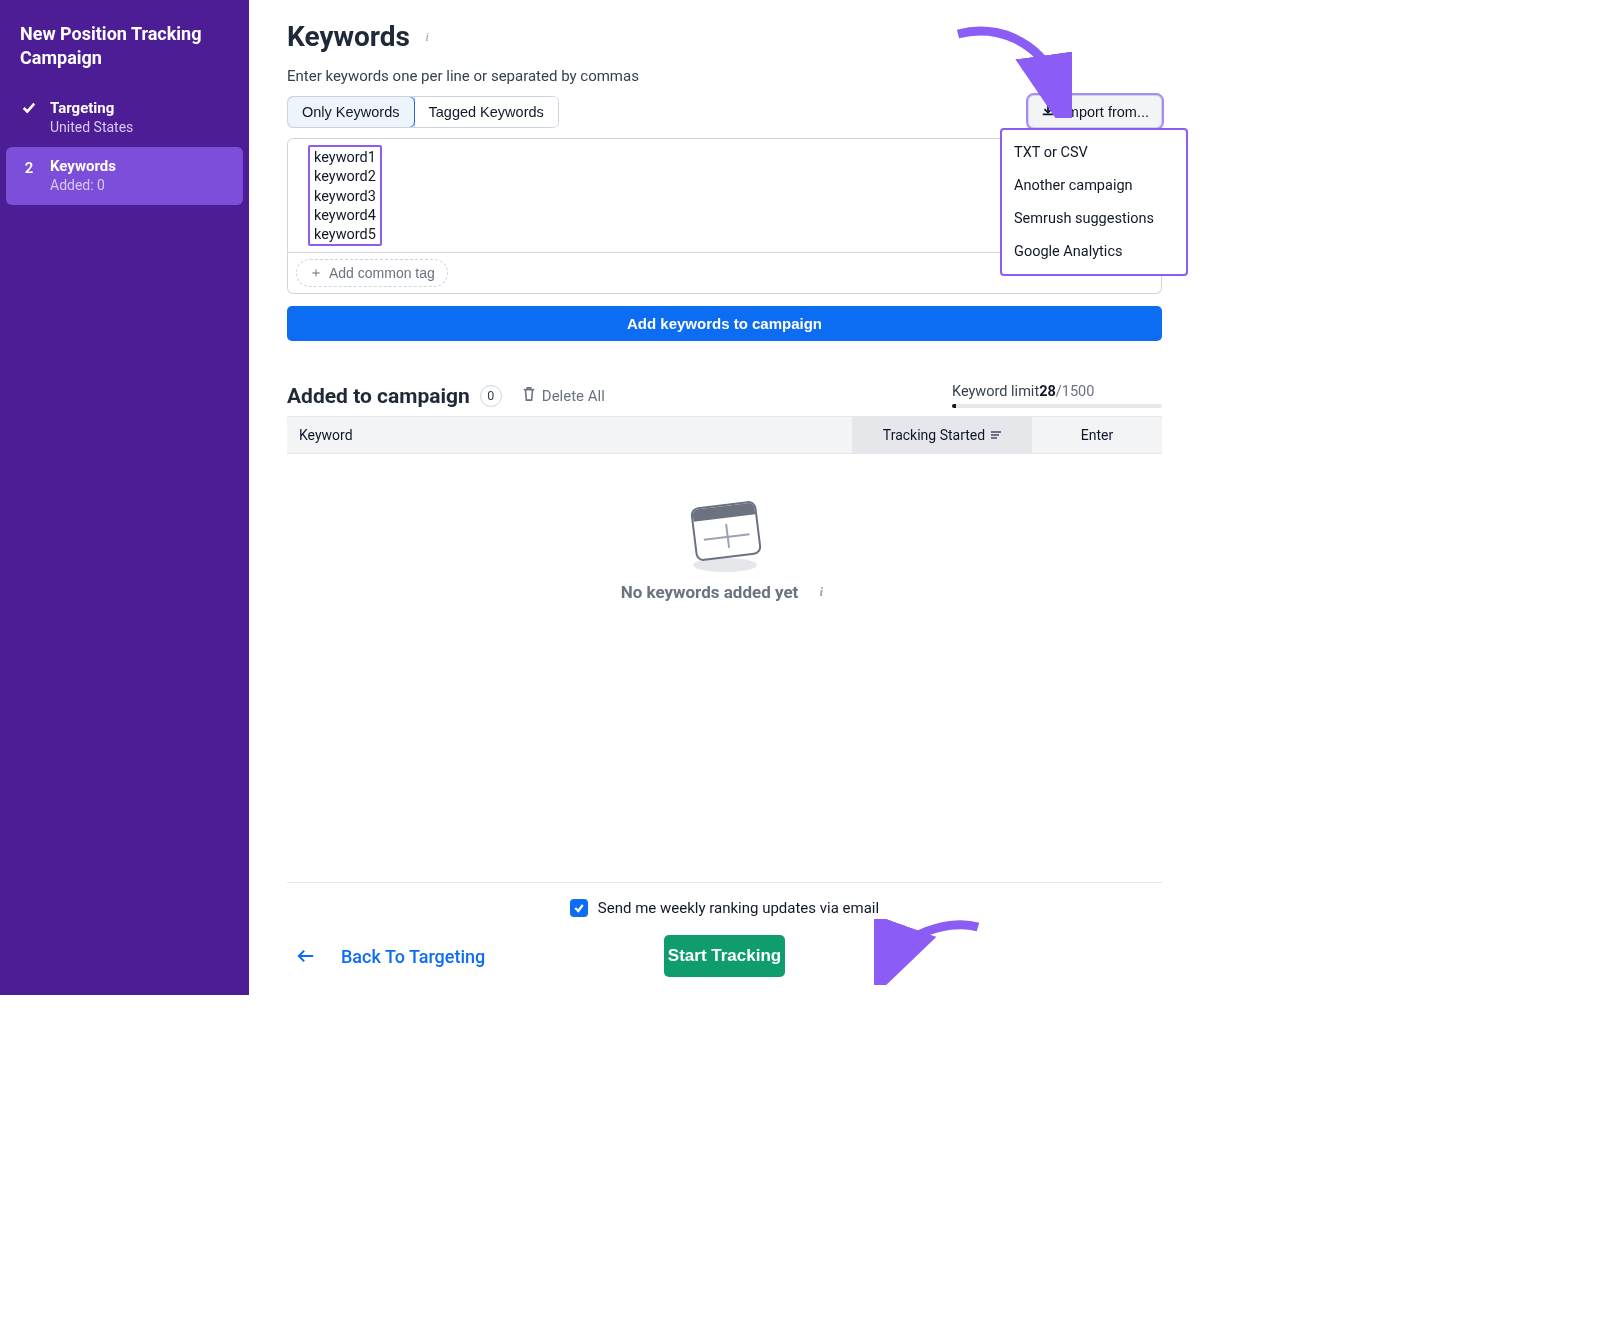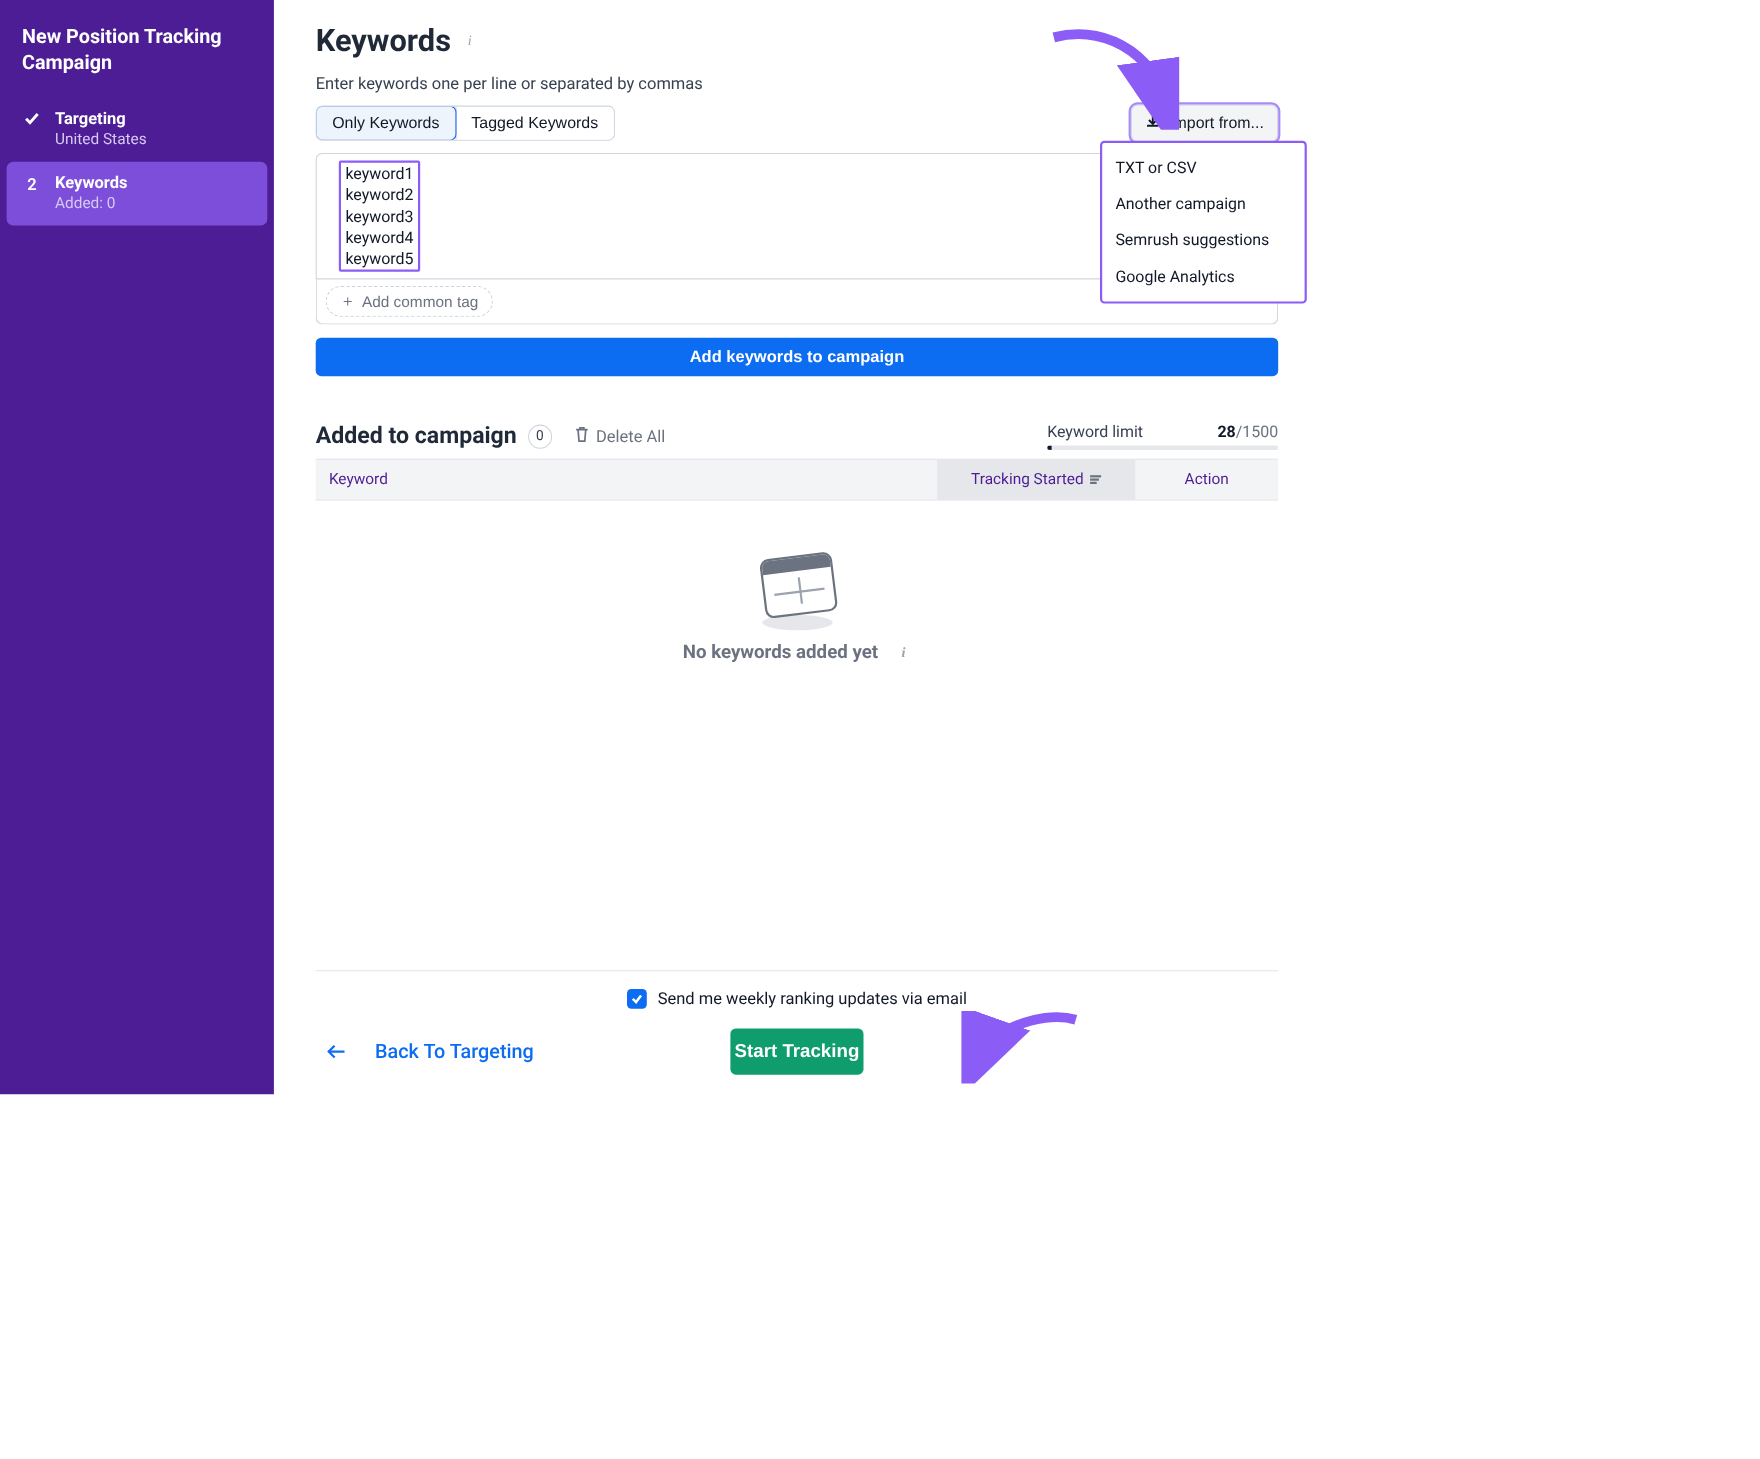--- a/index.html
+++ b/index.html
@@ -196,36 +196,36 @@
     display: inline-flex; align-items: center; justify-content: center;
     font-size: 12.5px; color: #374151;
   }
   .delete-all {
     display: inline-flex; align-items: center; gap: 6px;
     color: #6b7280; font-size: 15px; cursor: pointer; margin-left: 10px;
   }
   .trash-icon svg { width: 14px; height: 16px; stroke: #6b7280; stroke-width: 1.8; fill: none; }
 
   .sec2-right { text-align: right; min-width: 210px; }
-  .limit-label { font-size: 14.5px; color: #374151; display: flex; justify-content: space-between; }
+  .limit-label { font-size: 14.5px; color: #374151; display: flex; }
   .limit-label .cur { font-weight: 700; color: #111827; }
   .limit-label .max { color: #6b7280; }
   .progress {
     margin-top: 4px;
     height: 4px; width: 100%;
     background: #e5e7eb; border-radius: 4px; position: relative; overflow: hidden;
   }
   .progress .fill { position: absolute; left: 0; top: 0; bottom: 0; background: #111827; }
 
   .table-head {
     display: flex; align-items: stretch;
     background: #f3f4f6;
     border-top: 1px solid #e5e7eb;
     border-bottom: 1px solid #e5e7eb;
-    font-size: 14px; color: #4c1d95;
+    font-size: 14px; color: #0f172a;
   }
   .th { padding: 10px 12px; }
   .th-keyword { flex: 1; }
   .th-track { width: 180px; background: #e5e7eb; display: flex; align-items: center; justify-content: center; gap: 6px; }
   .th-action { width: 130px; text-align: center; }
   .sort-icon { display:inline-flex; flex-direction:column; gap:1px; }
   .sort-icon span { width:10px; height:2px; background:#6b7280; display:block; }
   .sort-icon span:nth-child(2){ width:8px; }
   .sort-icon span:nth-child(3){ width:6px; }
 
@@ -391,21 +391,21 @@
       <div class="table-head">
         <div class="th th-keyword">Keyword</div>
         <div class="th th-track">
           <span>Tracking Started</span>
           <span class="sort-icon">
               <span></span>
               <span></span>
               <span></span>
             </span>
         </div>
-        <div class="th th-action">Action</div>
+        <div class="th th-action">Enter</div>
       </div>
 
       <div class="empty-state">
         <div class="empty-illus">
           <div class="shadow"></div>
           <div class="win">
               <div class="bar"></div>
               <div class="grid"></div>
             </div>
         </div>

